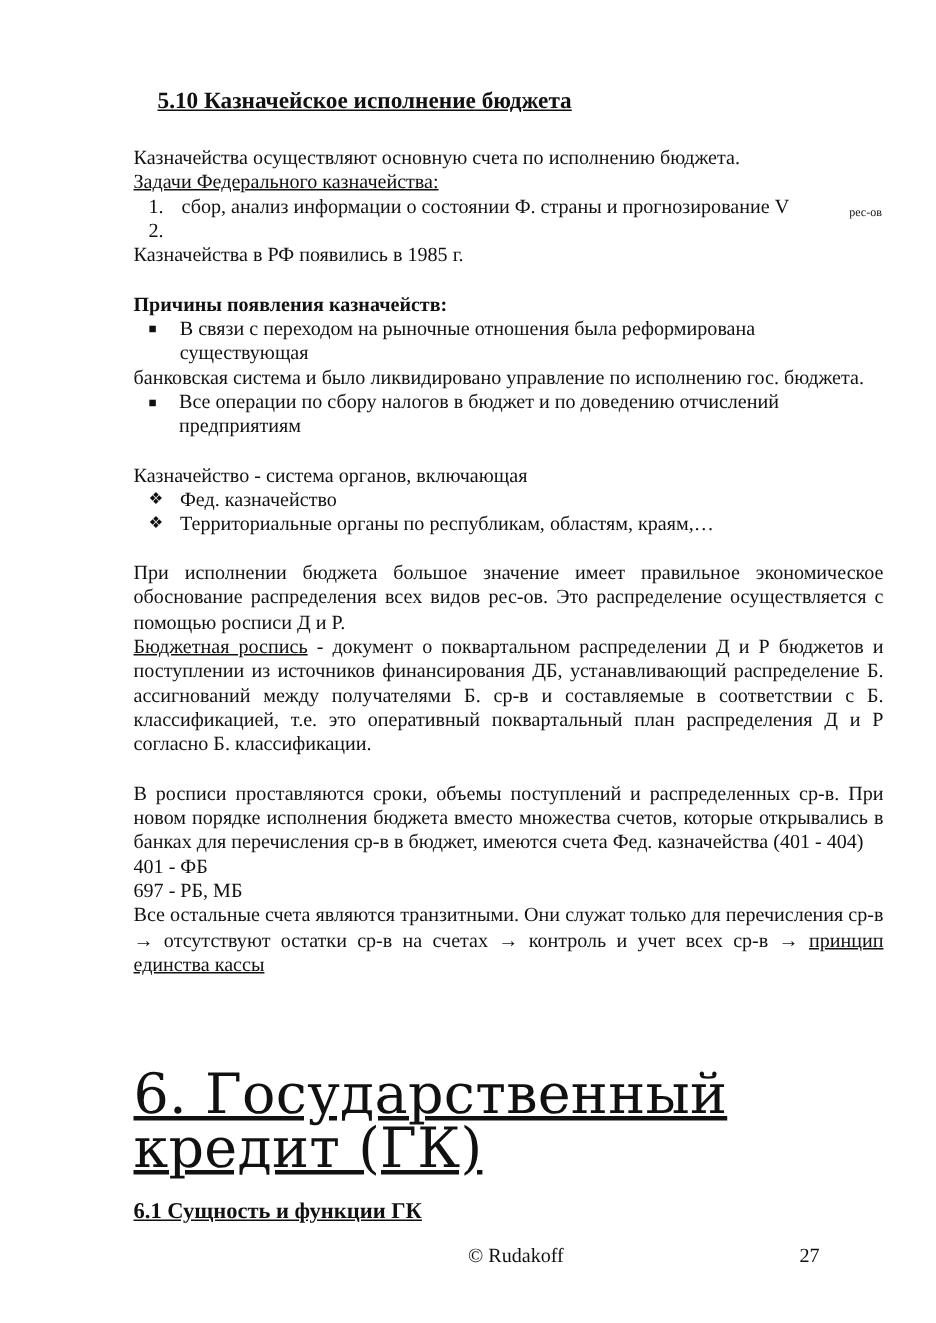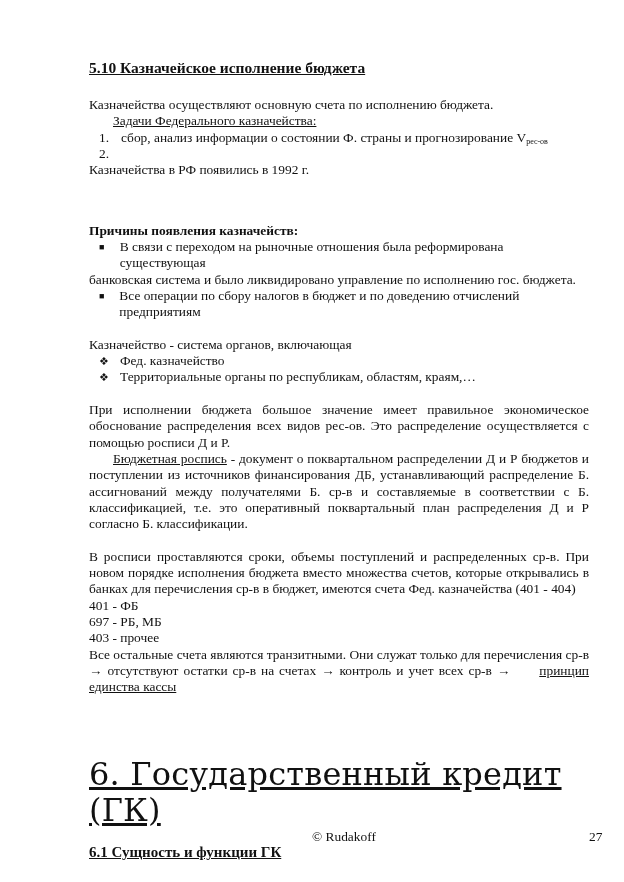--- a/index.html
+++ b/index.html
@@ -1,53 +1,53 @@
 <!DOCTYPE html>
 <html><head>
 <meta charset="utf-8">
 <style>
   html, body { margin:0; padding:0; background:#ffffff; }
   body { width:624px; height:882px; position:relative; overflow:hidden;
          font-family:"Liberation Serif", serif; color:#111; }
   .page { position:absolute; left:89px; top:58px; width:500px; }
   .p { font-size:13.4px; line-height:16.3px; margin:0; white-space:normal; }
-  .h2 { font-size:15.5px; font-weight:bold; text-decoration:underline; margin:0 0 19px 0; line-height:20px; }
-  .u { text-decoration:underline;margin-left:24px; }
-  .b { font-weight:bold;margin-top:28px; }
+  .h2 { font-size:15.5px; font-weight:bold; text-decoration:underline; margin:0 0 19px 16px; line-height:20px; }
+  .u { text-decoration:underline; }
+  .b { font-weight:bold; }
   .gap { height:16.3px; }
   .num { padding-left:10px; display:flex; }
   .num .n { width:22px; display:inline-block; }
   .sq { display:flex; padding-left:10px; }
   .sq .m { width:21px; display:inline-block; font-size:9px; line-height:16.3px; }
   .dia { display:flex; padding-left:10px; }
   .dia .m { width:21px; display:inline-block; font-size:11px; line-height:16.3px; }
-  sub { font-size:8px; vertical-align:-2px; line-height:0; }
-  .big { font-family:"DejaVu Serif", serif; font-size:32px; font-weight:normal; text-decoration:underline;
+  sub { font-size:8px; vertical-align:-2px; line-height:0;margin-left:40px; }
+  .big { font-family:"DejaVu Serif", serif; font-size:37px; font-weight:normal; text-decoration:underline;
          margin:0; line-height:36px; letter-spacing:0.2px; }
   .h3 { font-size:15px; font-weight:bold; text-decoration:underline; margin:0; line-height:20px; }
   .footer { position:absolute; top:829px; left:0; width:624px; font-size:13.4px; }
   .footer .copy { position:absolute; left:312px; }
-  .footer .pg { position:absolute; left:589px; }
+  .footer .pg { position:absolute; left:533px; }
 </style>
 </head>
 <body>
 
 <div class="page">
   <p class="h2">5.10 Казначейское исполнение бюджета</p>
 
   <p class="p">Казначейства осуществляют основную счета по исполнению бюджета.</p>
   <p class="p u">Задачи Федерального казначейства:</p>
   <div class="p num">
     <span class="n">1.</span>
     <span><span>сбор, анализ информации о состоянии Ф. страны и прогнозирование V</span><sub>рес-ов</sub></span>
   </div>
   <div class="p num">
     <span class="n">2.</span>
   </div>
-  <p class="p">Казначейства в РФ появились в 1992 г.</p>
+  <p class="p">Казначейства в РФ появились в 1985 г.</p>
 
   <div class="gap"></div>
 
   <p class="p b">Причины появления казначейств:</p>
   <div class="p">
     <div class="sq">
         <span class="m">■</span>
         <span>В связи с переходом на рыночные отношения была реформирована существующая</span>
       </div>
     <div>банковская система и было ликвидировано управление по исполнению гос. бюджета.</div>
@@ -74,21 +74,20 @@
   <div class="gap"></div>
 
   <p class="p" style="text-align:justify;">При исполнении бюджета большое значение имеет правильное экономическое обоснование распределения всех видов рес-ов. Это распределение осуществляется с помощью росписи Д и Р.</p>
   <p class="p" style="text-align:justify;"><span class="u">Бюджетная роспись</span><span> - документ о поквартальном распределении Д и Р бюджетов и поступлении из источников финансирования ДБ, устанавливающий распределение Б. ассигнований между получателями Б. ср-в и составляемые в соответствии с Б. классификацией, т.е. это оперативный поквартальный план распределения Д и Р согласно Б. классификации.</span></p>
 
   <div class="gap"></div>
 
   <p class="p" style="text-align:justify;">В росписи проставляются сроки, объемы поступлений и распределенных ср-в. При новом порядке исполнения бюджета вместо множества счетов, которые открывались в банках для перечисления ср-в в бюджет, имеются счета Фед. казначейства (401 - 404)</p>
   <p class="p">401 - ФБ</p>
   <p class="p">697 - РБ, МБ</p>
-  <p class="p">403 - прочее</p>
   <p class="p" style="text-align:justify;"><span>Все остальные счета являются транзитными. Они служат только для перечисления ср-в → отсутствуют остатки ср-в на счетах → контроль и учет всех ср-в → </span><span class="u">принцип единства кассы</span></p>
 
   <div style="height:61px;"></div>
 
   <p class="big">6. Государственный кредит (ГК)</p>
 
   <div style="height:14px;"></div>
 
   <p class="h3">6.1 Сущность и функции ГК</p>
 

